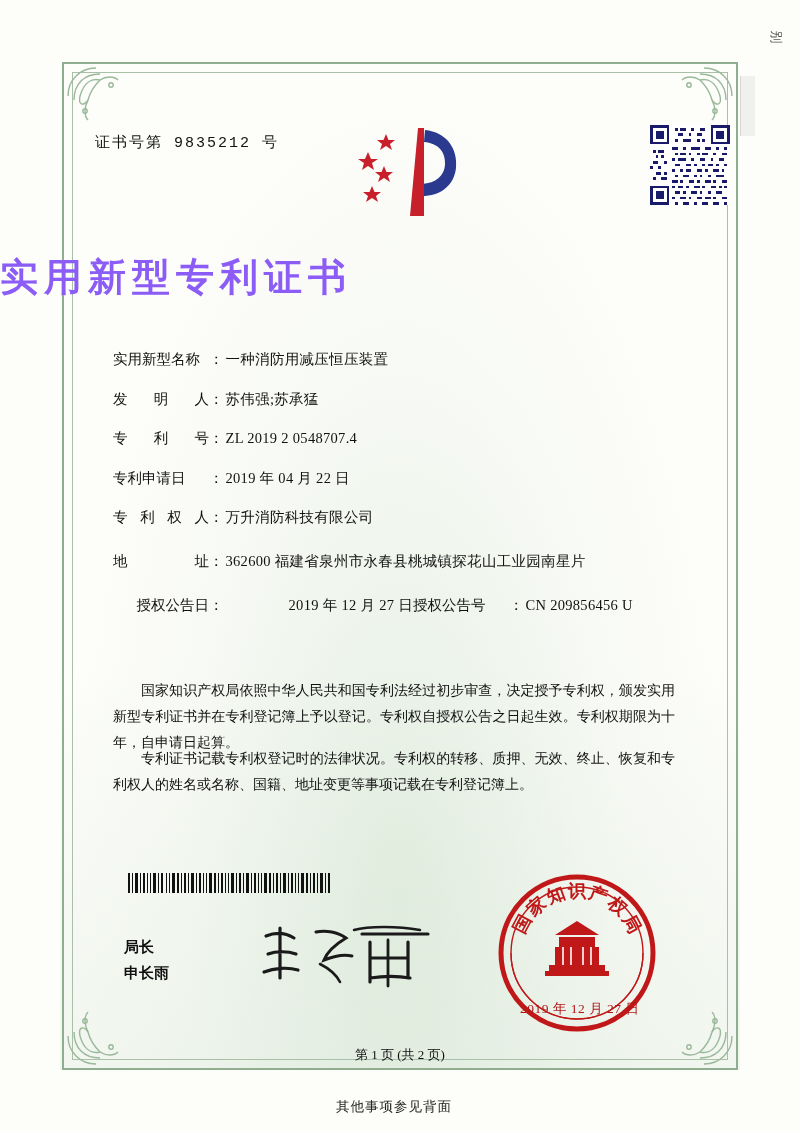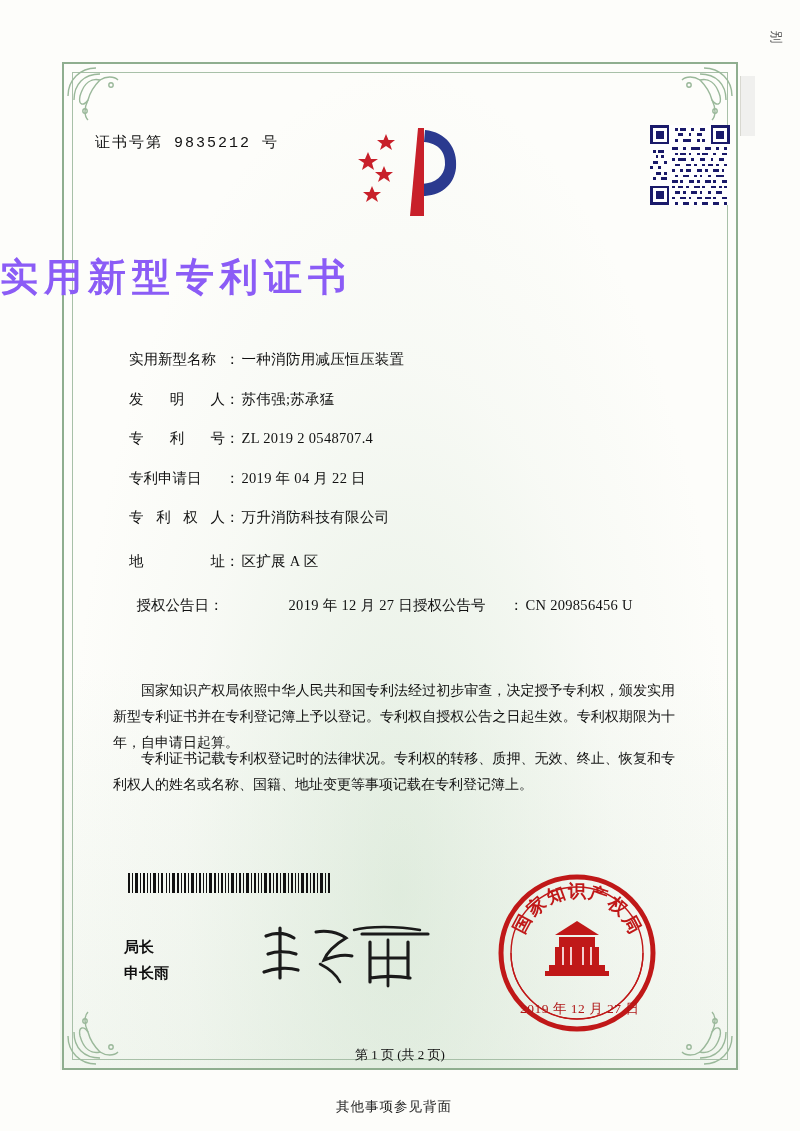--- a/index.html
+++ b/index.html
@@ -97,21 +97,20 @@
     position: absolute;
     left: 113px; top: 352px;
     width: 560px;
     font-size: 14.5px;
     line-height: 1;
   }
   .field-row {
     display: flex;
     align-items: baseline;
     margin-bottom: 25px;
-    margin-left: 16px;
   }
   .field-label {
     width: 96px;
     flex: 0 0 96px;
     letter-spacing: 0px;
     white-space: nowrap;
   }
   .field-label.spread {
     display: flex;
     justify-content: space-between;
@@ -444,21 +443,21 @@
       <div class="field-value">万升消防科技有限公司</div>
     </div>
 
     <div class="field-row">
       <div class="field-label spread">
         <span>地</span>
         <span>址</span>
       </div>
       <div class="field-colon">：</div>
       <div class="field-value wrap">
-        <div>区扩展 A 区</div>
+        <div>362600 福建省泉州市永春县桃城镇探花山工业园南星片</div>
       </div>
     </div>
 
     <div class="inline-second">
       <div class="left">
         <div class="field-label">授权公告日</div>
         <div class="field-colon">：</div>
         <div class="field-value">2019 年 12 月 27 日</div>
       </div>
       <div class="right">

